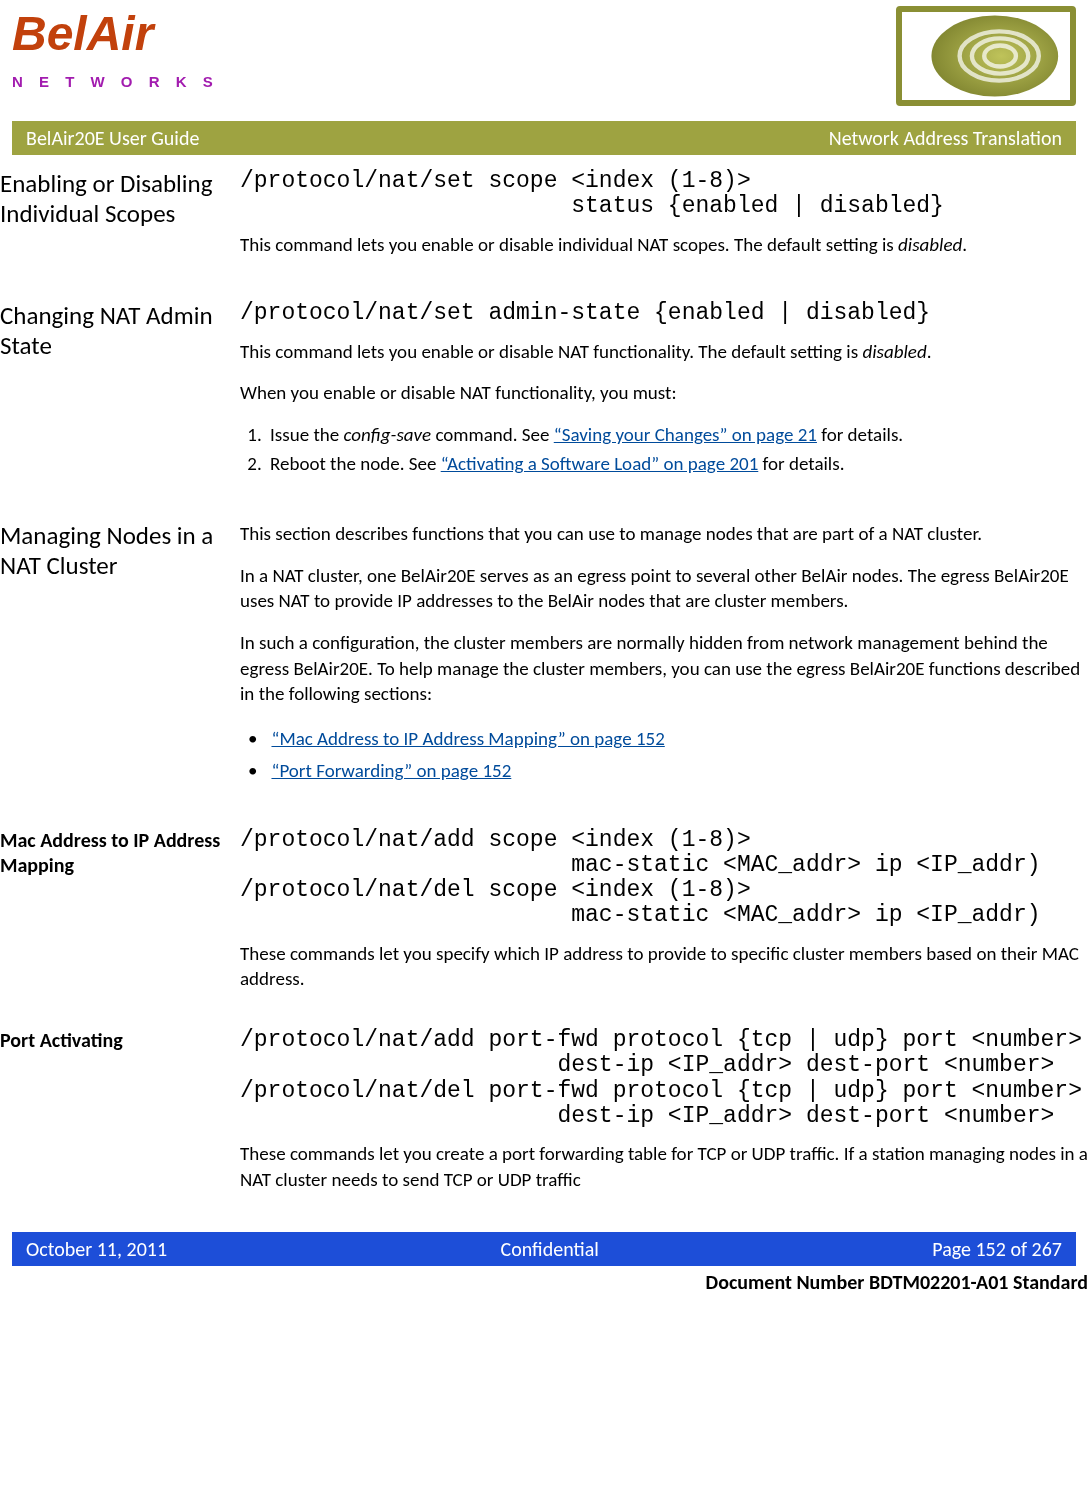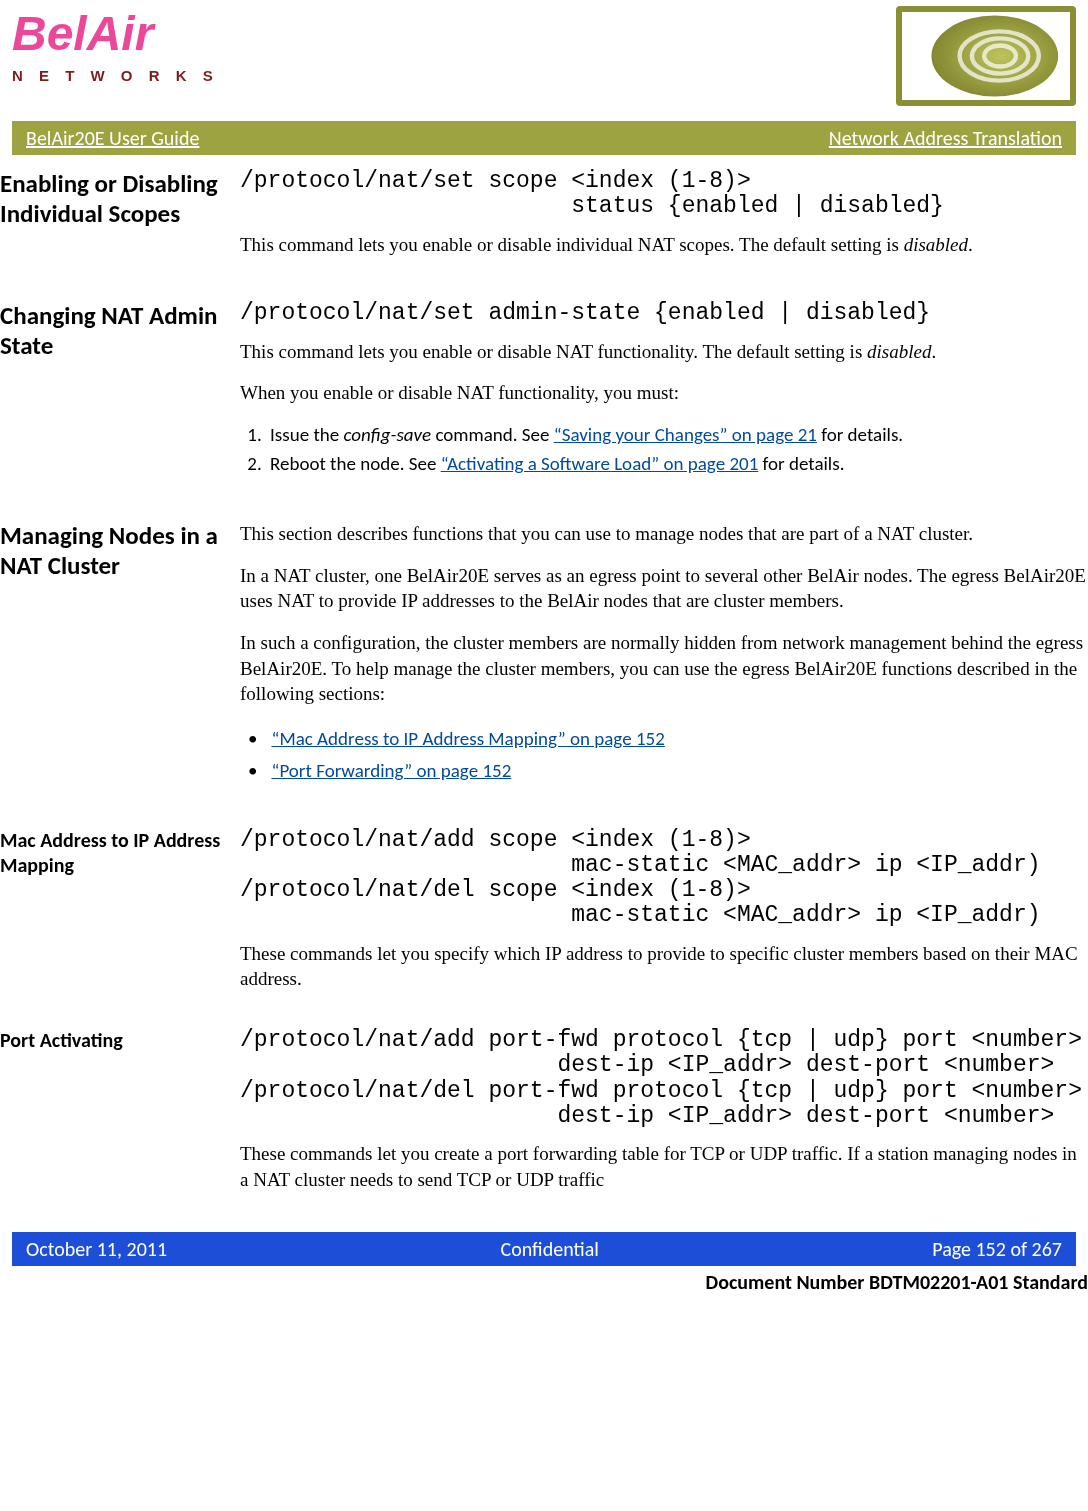--- a/index.html
+++ b/index.html
@@ -23,30 +23,30 @@
   .logo {
     position:absolute;
     left:12px;
     top:12px;
   }
   .logo-main {
     font-family: "Arial", sans-serif;
     font-weight:bold;
     font-style:italic;
     font-size:48px;
-    color:#ec4899;
+    color:#c2410c;
     line-height:0.9;
   }
   .logo-sub {
     font-family: "Arial", sans-serif;
     letter-spacing:6px;
-    color:#7f1d1d;
+    color:#a21caf;
     font-size:15px;
     font-weight:bold;
-    margin-top:12px;
+    margin-top:18px;
   }
   .orb {
     position:absolute;
     right:12px;
     top:6px;
     width:180px;
     height:100px;
     border:6px solid #8a8f34;
     border-radius:4px;
     box-sizing:border-box;
@@ -57,55 +57,53 @@
   .green-bar {
     background:#9ea341;
     color:#fff;
     display:flex;
     justify-content:space-between;
     padding:5px 14px;
     font-size:20px;
     width:calc(100% - 24px);
     margin:6px 12px 0 12px;
     box-sizing:border-box;
-    text-decoration:underline;
   }
   .section {
     display:flex;
     margin-bottom:28px;
   }
   .section .side {
     width:228px;
     flex:0 0 228px;
     padding-right:12px;
   }
   .section .body {
     flex:1;
   }
   .side-heading {
-    font-weight:bold;
+    font-weight:normal;
     font-size:25px;
     line-height:1.2;
   }
   .side-sub {
     font-weight:bold;
     font-size:20px;
     line-height:1.25;
   }
   pre.cmd {
     font-family:"Courier New", monospace;
     font-size:23px;
     margin:0 0 12px 0;
     white-space:pre;
     line-height:1.1;
   }
   .body p {
     margin:0 0 16px 0;
     line-height:1.35;
-    font-family:Liberation Serif, serif;
   }
   .italic { font-style:italic; }
   a.ref {
     color:#004b9b;
     text-decoration:underline;
   }
   ol.steps {
     margin:0 0 16px 0;
     padding-left:26px;
     line-height:1.35;

